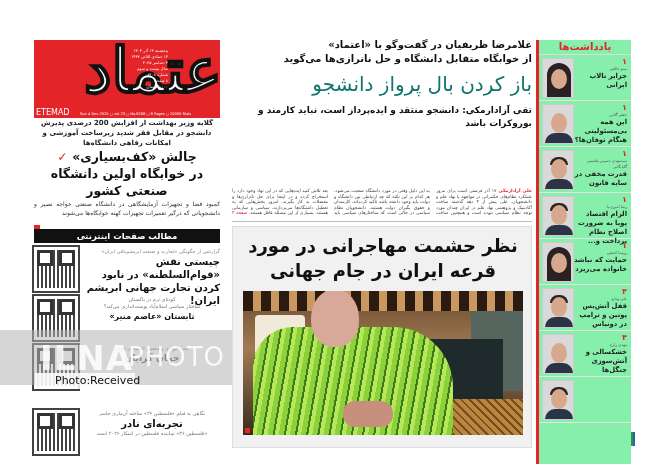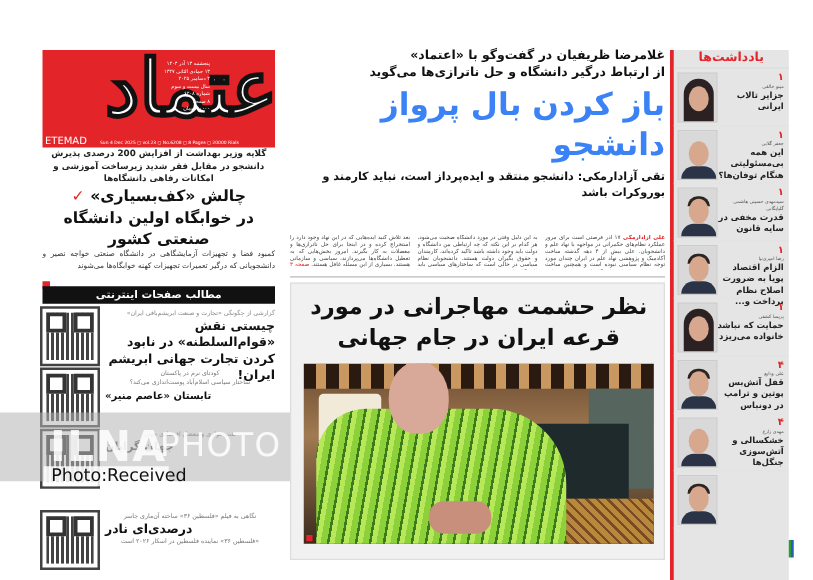--- a/index.html
+++ b/index.html
@@ -22,51 +22,51 @@
 .sect-bar{position:absolute;left:34px;top:229px;width:186px;height:14px;background:#111;color:#fff;font-size:8.5px;font-weight:bold;text-align:center;line-height:14px;direction:rtl}
 .qr-row{position:absolute;left:34px;width:186px;height:44px}
 .qr{position:absolute;left:0;top:0;width:44px;height:44px;background:
 repeating-linear-gradient(90deg,#222 0 2px,#fff 2px 4px),#fff;opacity:.85;border:3px solid #fff;outline:2px solid #222}
 .qr::before,.qr::after{content:"";position:absolute;width:10px;height:10px;border:3px solid #111;background:#fff}
 .qr::before{left:0;top:0}
 .qr::after{right:0;top:0}
 .qtext{position:absolute;left:50px;right:0;top:0;direction:rtl;text-align:right}
 .qkick{font-size:5px;color:#888;line-height:8px}
 .qhead{font-size:10px;font-weight:bold;line-height:13px;color:#111}
-.qhead-c{text-align:left}
+.qhead-c{text-align:center}
 .qsmall{font-size:5px;color:#777;line-height:7px;text-align:center}
 
 .wm-band{position:absolute;left:0;top:330px;width:240px;height:55px;background:rgba(180,180,180,.55)}
 .wm-ilna{position:absolute;left:40px;top:338px;font-size:34px;font-weight:bold;color:rgba(255,255,255,.85);letter-spacing:1px}
 .wm-photo{position:absolute;left:128px;top:342px;font-size:26px;color:rgba(255,255,255,.85);letter-spacing:1px}
-.wm-recv{position:absolute;left:35px;top:373px;width:100px;height:16px;background:rgba(255,255,255,.85);font-size:14px;color:#111;line-height:16px;padding-left:6px}
+.wm-recv{position:absolute;left:35px;top:373px;width:100px;height:16px;background:rgba(255,255,255,.85);font-size:11px;color:#111;line-height:16px;padding-left:20px}
 
 .center{position:absolute;left:232px;top:38px;width:300px;direction:rtl;}
 .sup1{font-size:10px;font-weight:bold;line-height:14px;color:#111}
-.mainhead{font-size:25px;font-weight:bold;line-height:32px;color:#3b82f6;margin-top:2px}
+.mainhead{font-size:20px;font-weight:normal;line-height:32px;color:#0f766e;margin-top:2px}
 .subhead{font-size:9px;font-weight:bold;line-height:13px;color:#111;margin-top:6px}
 .cols{position:absolute;left:232px;top:188px;width:300px;height:28px;display:flex;direction:rtl;gap:6px}
 .col{flex:1;font-size:4.5px;line-height:5.5px;color:#444;text-align:justify;overflow:hidden}
 .col .auth{color:#e3252a;font-weight:bold}
 .col .cont{color:#e3252a}
 .rule{position:absolute;left:232px;top:221px;width:300px;height:1px;background:#bbb}
 .feature{position:absolute;left:232px;top:226px;width:300px;height:222px;background:#f1f1f1;border:1px solid #ddd}
 .fhead{position:absolute;left:0;top:6px;width:300px;font-size:18px;font-weight:bold;line-height:25px;text-align:center;direction:rtl;color:#111}
 .photo{position:absolute;left:10px;top:64px;width:280px;height:144px;overflow:hidden;background:linear-gradient(180deg,#6b4a30 0%,#a07a52 40%,#3a2a1e 100%)}
 .photo .ceiling{position:absolute;left:0;top:0;width:100%;height:20px;background:repeating-linear-gradient(90deg,#2a1a10 0 10px,#c89860 10px 18px)}
 .photo .lamp{position:absolute;left:12px;top:24px;width:50px;height:70px;background:#f2ead8;border-radius:4px 4px 0 0}
 .photo .panel{position:absolute;left:165px;top:48px;width:95px;height:60px;background:#1f2a2c}
 .photo .window{position:absolute;left:228px;top:20px;width:52px;height:80px;background:#56655e}
 .photo .table{position:absolute;left:170px;top:108px;width:110px;height:36px;background:repeating-linear-gradient(45deg,#b8883c 0 4px,#7a4a22 4px 6px)}
 .photo .shirt{position:absolute;left:10px;top:36px;width:200px;height:110px;border-radius:40px 60px 0 0;background:repeating-linear-gradient(100deg,#8cd03a 0 5px,#3d7a1c 5px 7px,#b7e85a 7px 11px)}
 .photo .head{position:absolute;left:68px;top:-2px;width:48px;height:58px;border-radius:50% 50% 45% 45%;background:#d8a898}
 .photo .hand{position:absolute;left:100px;top:110px;width:50px;height:26px;border-radius:12px;background:#c8907c}
 .photo .tag{position:absolute;left:2px;bottom:2px;width:5px;height:5px;background:#e3252a}
 
-.sidebar{position:absolute;left:536px;top:40px;width:95px;height:424px;background:#e5e5e5;border-left:3px solid #e3252a}
+.sidebar{position:absolute;left:536px;top:40px;width:95px;height:424px;background:#86efac;border-left:3px solid #e3252a}
 .sb-title{font-size:10px;font-weight:bold;color:#e3252a;text-align:center;direction:rtl;line-height:14px;border-bottom:1px solid #ddd}
 .note{position:relative;height:46px;border-bottom:1px solid #e3e3e3;direction:rtl}
 .note .portrait{position:absolute;left:3px;top:3px;width:32px;height:40px;border:1px solid #ccc;overflow:hidden}
 .portrait .bg{position:absolute;inset:0;background:#d9d9d9}
 .portrait .face{position:absolute;left:8px;top:8px;width:16px;height:20px;border-radius:50%;background:#d7a88e}
 .portrait .body{position:absolute;left:2px;top:28px;width:28px;height:14px;border-radius:10px 10px 0 0;background:#2a3446}
 .portrait.hijab .face{top:10px}
 .portrait.hijab .hair{position:absolute;left:4px;top:4px;width:24px;height:38px;border-radius:12px 12px 4px 4px;background:#2b2122}
 .portrait .hair{position:absolute;left:7px;top:6px;width:18px;height:8px;border-radius:8px 8px 0 0;background:#2b2420}
 .note .txt{position:absolute;right:4px;top:2px;width:54px;text-align:right}
@@ -127,33 +127,33 @@
     <div class="qtext">
       <div class="qsmall">نفت خواری و معضل اقتصادی جهان</div>
       <div class="qhead qhead-c" style="font-size:9px;color:#555">جهان گرایان</div>
     </div>
   </div>
 
   <div class="qr-row" style="top:410px">
     <div class="qr"></div>
     <div class="qtext">
       <div class="qsmall">نگاهی به فیلم «فلسطین ۳۶» ساخته آن‌ماری جاسر</div>
-      <div class="qhead qhead-c">درصدی‌ای نادر</div>
+      <div class="qhead qhead-c">تجربه‌ای نادر</div>
       <div class="qsmall">«فلسطین ۳۶» نماینده فلسطین در اسکار ۲۰۲۶ است</div>
     </div>
   </div>
 
   <div class="wm-band"></div>
   <div class="wm-ilna">ILNA</div>
   <div class="wm-photo">PHOTO</div>
   <div class="wm-recv">Photo:Received</div>
 
   <div class="center">
     <div class="sup1">غلامرضا ظریفیان در گفت‌وگو با «اعتماد»</div>
-    <div class="sup1">از ارتباط درگیر دانشگاه و حل ناترازی‌ها می‌گوید</div>
+    <div class="sup1">از خوابگاه متقابل دانشگاه و حل ناترازی‌ها می‌گوید</div>
     <div class="mainhead">باز کردن بال پرواز دانشجو</div>
     <div class="subhead" style="margin-top:4px">تقی آزادارمکی: دانشجو منتقد و ایده‌پرداز است، نباید کارمند و بوروکرات باشد</div>
   </div>
 
   <div class="cols">
     <div class="col"><span class="auth">علی آزادارمکی</span> <span>۱۷ آذر فرصتی است برای مرور عملکرد نظام‌های حکمرانی در مواجهه با نهاد علم و دانشجویان. علی بیش از ۴ دهه گذشته ساخت آکادمیک و پژوهشی نهاد علم در ایران چندان مورد توجه نظام سیاسی نبوده است و همچنین ساخت بروکراتیک و سازمانی دانشگاه‌ها مورد توجه بوده‌اند</span></div>
     <div class="col"><span>به این دلیل وقتی در مورد دانشگاه صحبت می‌شود، هر کدام بر این نکته که چه ارتباطی بین دانشگاه و دولت باید وجود داشته باشد تاکید کرده‌اند، کارمندان و حقوق بگیران دولت هستند. دانشجویان نظام سیاسی در حالی است که ساختارهای سیاسی باید دانشگاه را به میدان محل تولید اندیشه ببینند</span></div>
     <div class="col"><span>بعد تلاش کنید ایده‌هایی که در این نهاد وجود دارد را استخراج کرده و در اینجا برای حل ناترازی‌ها و معضلات به کار بگیرند. امروز بخش‌هایی که به تعطیل دانشگاه‌ها می‌پردازند، سیاسی و سازمانی هستند. بسیاری از این مسئله غافل هستند.</span> <span class="cont">صفحه ۳ را بخوانید</span></div>
   </div>
   <div class="rule"></div>

